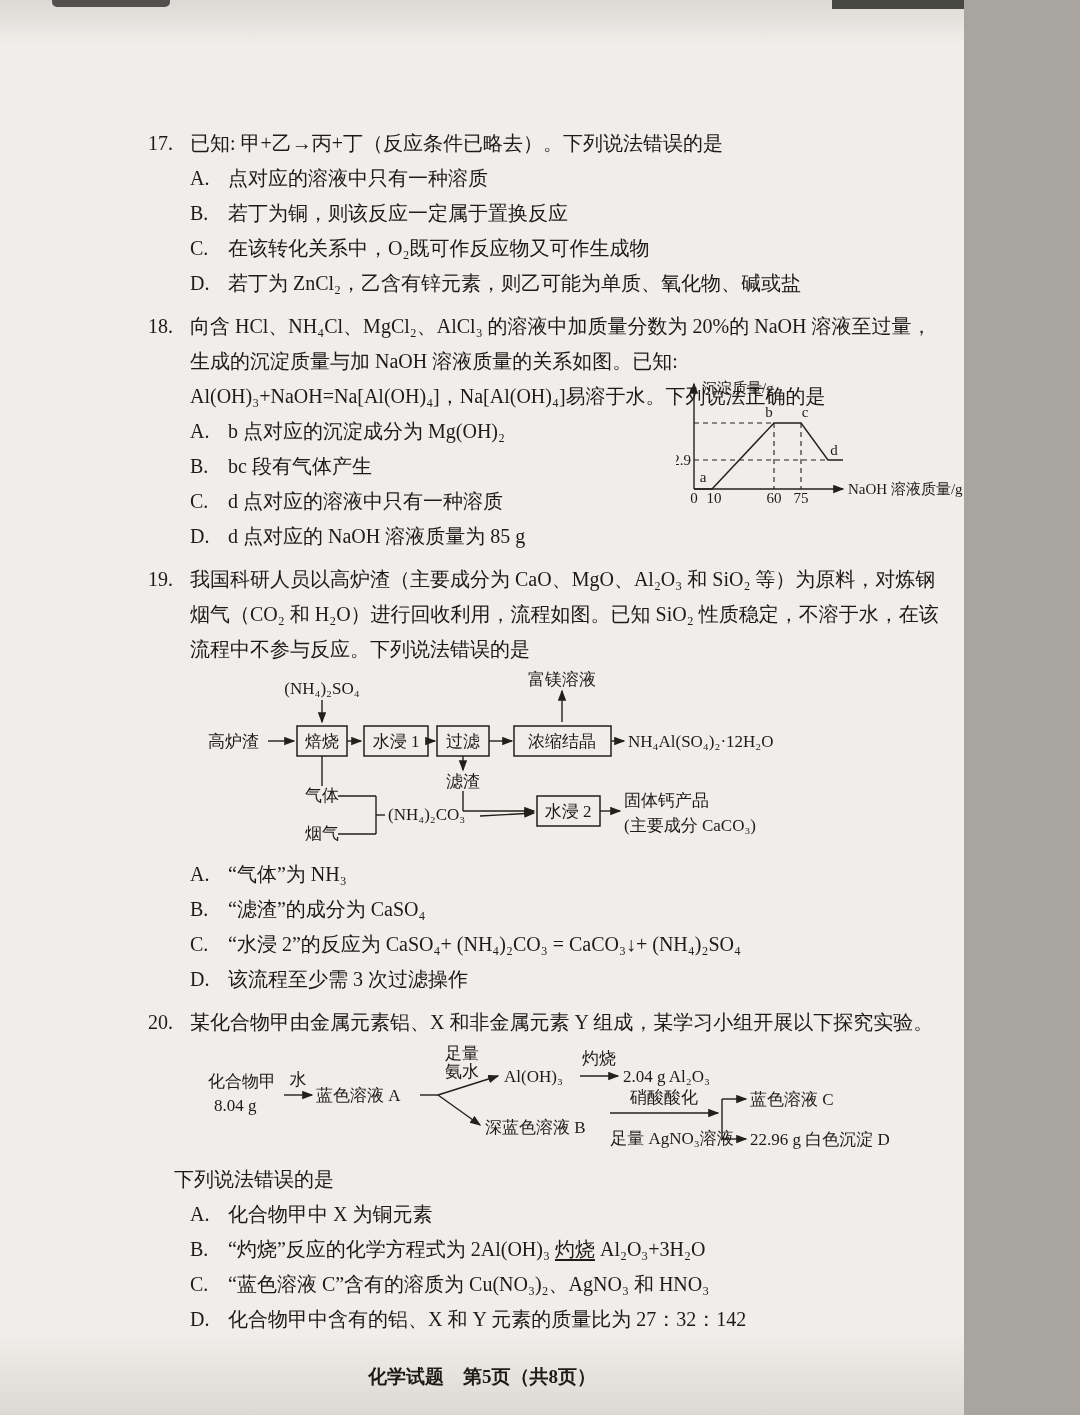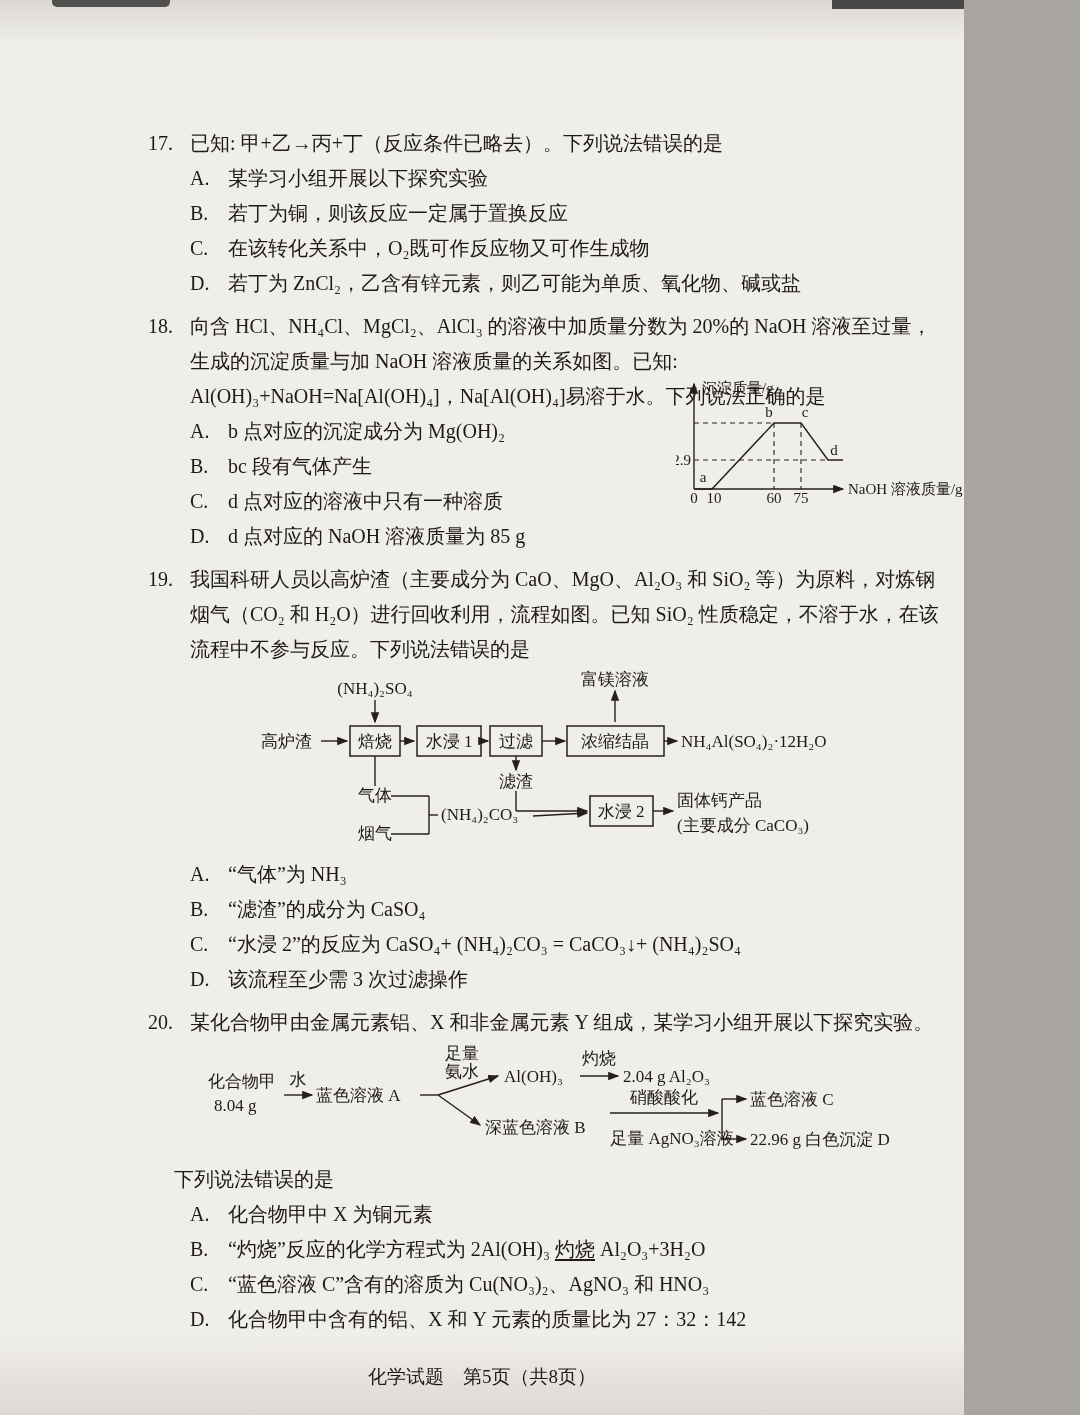--- a/index.html
+++ b/index.html
@@ -13,47 +13,47 @@
   .stem{position:relative;padding-left:42px;font-size:20px;line-height:35px;}
   .qnum{position:absolute;left:0;top:0;}
   .lead{margin-left:26px;font-size:20px;line-height:35px;}
   .opts{margin-left:42px;}
   .opt{display:flex;font-size:20px;line-height:35px;}
   .opt .lab{flex:0 0 38px;}
   .cond{text-decoration:underline;text-underline-offset:3px;}
   .q18-opts{width:480px;}
   .q18-chart{position:absolute;left:528px;top:66px;text-decoration:underline;}
   .diagram{margin:3px 0;}
-  .diagram.d19{margin-left:56px;text-align:center;}
+  .diagram.d19{margin-left:56px;}
   .diagram.d20{margin-left:52px;}
   svg text{fill:#1d1a17;font-size:17px;font-family:inherit;}
   svg text.sm{font-size:15px;}
   svg .ln{stroke:#241f1b;stroke-width:1.4;fill:none;}
   svg .dash{stroke:#241f1b;stroke-width:1.1;fill:none;stroke-dasharray:5 4;}
   svg .bx{fill:none;stroke:#241f1b;stroke-width:1.5;}
-  .footer{position:absolute;left:0;width:100%;top:1364px;text-align:center;font-size:19px;}
+  .footer{position:absolute;left:0;width:100%;top:1364px;text-align:center;font-size:19px;font-weight:bold;}
 </style>
 </head>
 <body>
 
 <div class="scan">
   <div class="mark tl"></div>
   <div class="mark tr"></div>
 
   <div class="content">
 
     <section class="q">
       <div class="stem">
         <span class="qnum">17.</span>
         <span>已知: 甲+乙→丙+丁（反应条件已略去）。下列说法错误的是</span>
       </div>
       <div class="opts">
         <div class="opt">
           <span class="lab">A.</span>
-          <span class="txt">某学习小组开展以下探究实验</span>
+          <span class="txt">点对应的溶液中只有一种溶质</span>
         </div>
         <div class="opt">
           <span class="lab">B.</span>
           <span class="txt">若丁为铜，则该反应一定属于置换反应</span>
         </div>
         <div class="opt">
           <span class="lab">C.</span>
           <span class="txt">在该转化关系中，O₂既可作反应物又可作生成物</span>
         </div>
         <div class="opt">

